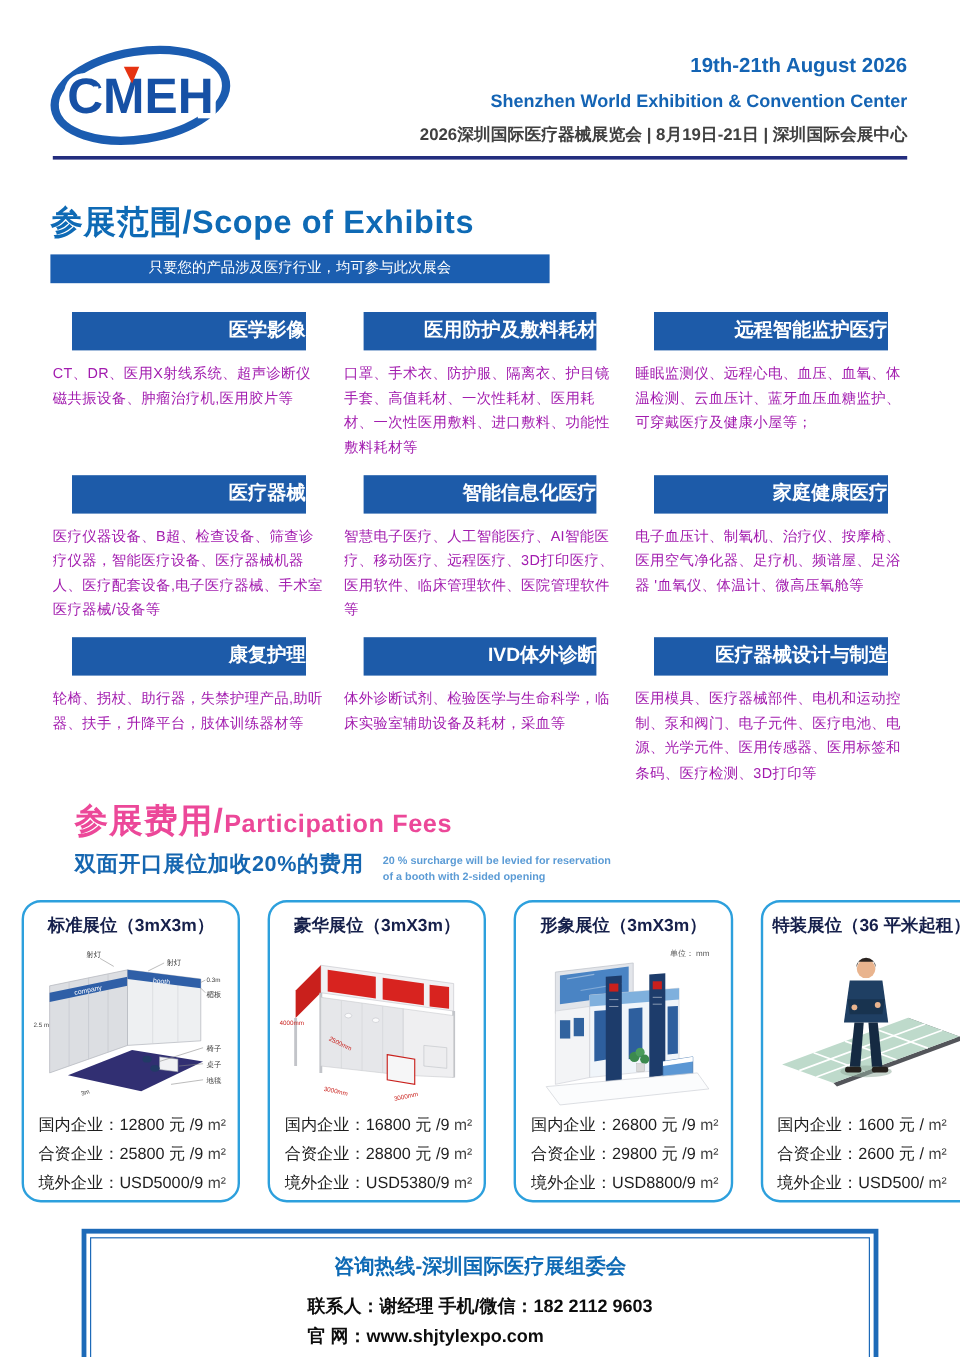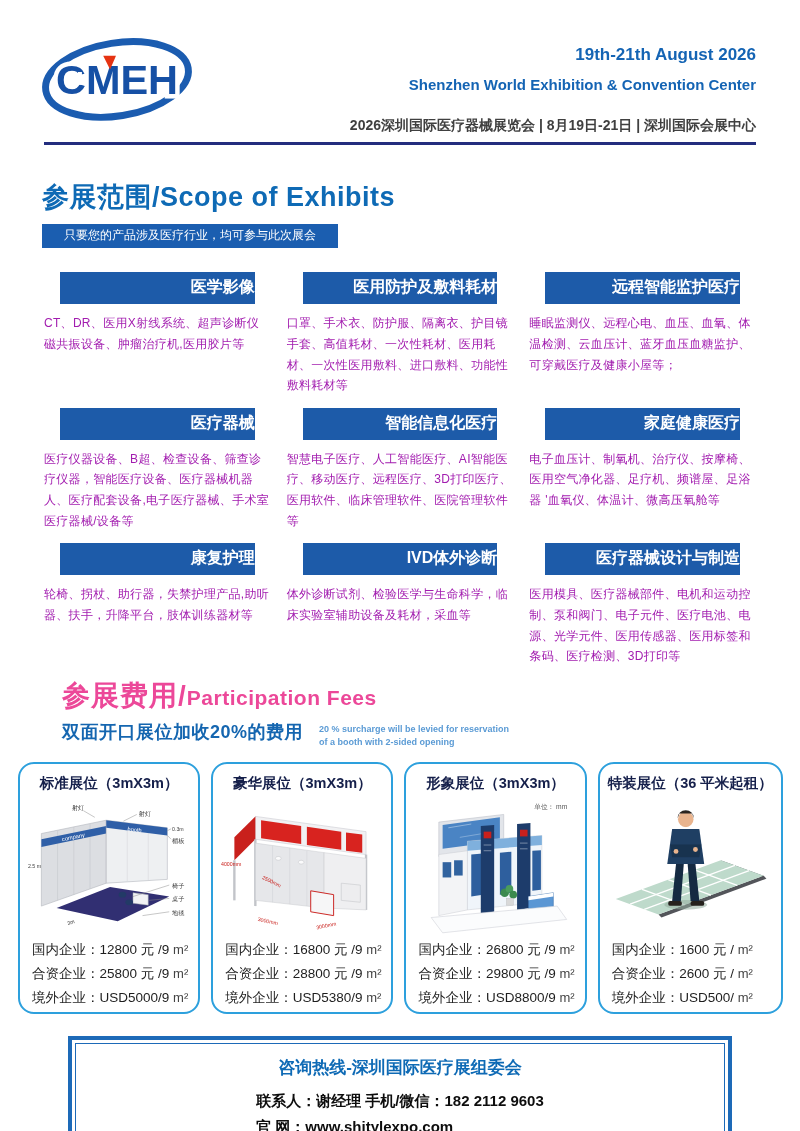--- a/index.html
+++ b/index.html
@@ -7,44 +7,44 @@
   body {
     width:800px; height:1131px; overflow:hidden;
     font-family:"Liberation Sans","DejaVu Sans",sans-serif;
     position:relative; margin:0 auto;
   }
   
   .header { display:flex; justify-content:space-between; align-items:flex-start; padding:34px 44px 0 38px; }
   .logo-wrap { width:158px; height:90px; }
   .header-right { text-align:right; padding-top:8px; line-height:1.55; }
   .hr-date  { font-size:17px;   font-weight:bold; color:#1464b4; margin-bottom:5px; }
-  .hr-venue { font-size:15px;   font-weight:bold; color:#1464b4; margin-bottom:18px; }
+  .hr-venue { font-size:15px;   font-weight:bold; color:#1464b4; margin-bottom:5px; }
   .hr-cn    { font-size:14px; font-weight:bold; color:#404040; }
   .divider { margin:6px 44px 0; border-top:3px solid #232d7e; }
 
   
   .scope { padding:34px 44px 0 42px; }
   .scope-title { font-size:27px; font-weight:bold; color:#0e6ab5; letter-spacing:0.5px; }
-  .scope-banner { margin-top:9px; width:296px; background:#1b5eb0; color:#fff; font-size:12px; padding:3px 0 4px; text-align:center; }
+  .scope-banner { margin-top:9px; width:416px; background:#1b5eb0; color:#fff; font-size:12px; padding:3px 0 4px; text-align:center; }
 
   .cat-grid { display:grid; grid-template-columns:1fr 1fr 1fr; column-gap:16px; row-gap:12px; padding:24px 44px 0; }
   .cat-header { background:#1d5ba9; color:#fff; font-weight:bold; font-size:16px; text-align:right; padding:5px 0 6px; margin:0 16px 9px; }
   .cat-body { font-size:12px; line-height:1.72; color:#a21caf; letter-spacing:0.3px; }
 
   
   .fees { padding:10px 44px 0 62px; }
   .fees-title { color:#ec4899; font-weight:bold; }
   .fees-title .cn { font-size:28px; letter-spacing:1px; }
   .fees-title .en { font-size:21px; letter-spacing:0.5px; }
   .fees-sub { display:flex; align-items:flex-start; margin-top:5px; }
   .fees-sub-cn { font-size:18px; font-weight:bold; color:#1566b0; letter-spacing:0.5px; }
   .fees-sub-en { margin-left:16px; font-size:9px; color:#5b9bd5; line-height:1.5; padding-top:3px; font-weight:bold; }
 
   
-  .cards { display:flex; gap:11px; padding:12px 18px 0; }
+  .cards { display:flex; gap:23px; padding:12px 18px 0; }
   .card { flex:1; border:2px solid #2da0dd; border-radius:16px; background:#fff; height:252px; padding:10px 8px 8px; }
   .card-title { text-align:center; font-weight:bold; font-size:14.5px; color:#16204b; white-space:nowrap; }
   .card-art { height:140px; margin-top:3px; }
   .card-art svg { width:100%; height:100%; display:block; }
   .card-prices { padding:2px 2px 0 4px; font-size:13.5px; color:#1e1e1e; line-height:1.78; white-space:nowrap; }
   .unit { font-size:13px; color:#444; }
 
   
   .contact-outer { margin:22px 68px 0; border:4px solid #1d6ab8; padding:3px; }
   .contact-inner { border:1px solid #1d6ab8; padding:12px 0 14px; }

